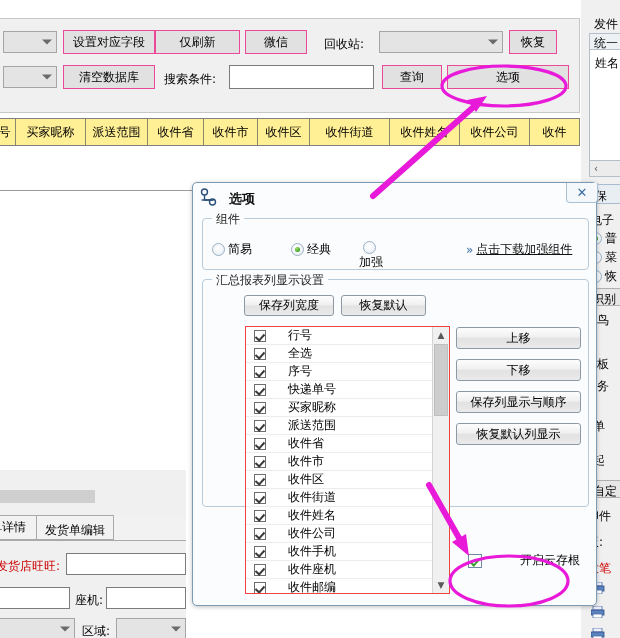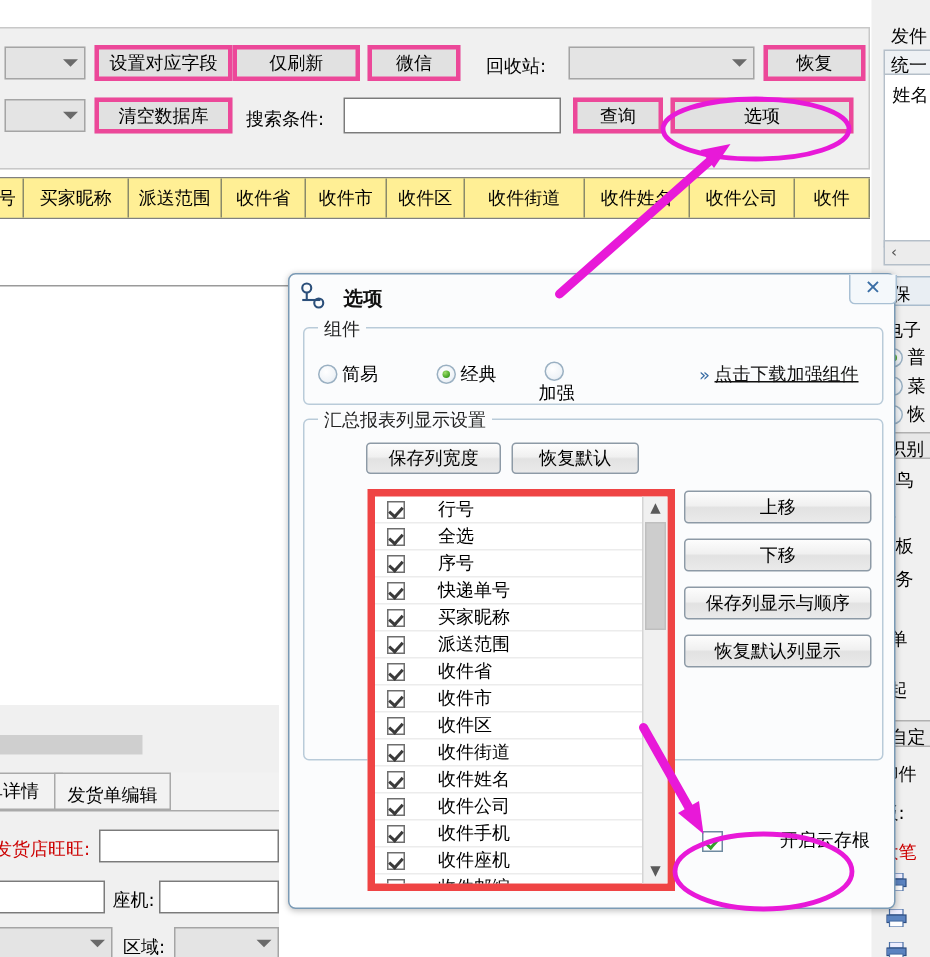--- a/index.html
+++ b/index.html
@@ -20,21 +20,21 @@
     border: 1px solid #9a9a9a;
     box-sizing: border-box;
     display: flex; align-items: center; justify-content: center;
     font-size: 12px;
     color: #000;
     white-space: nowrap;
     cursor: default;
   }
   .btn.flat {
     background: #e1e1e1;
-    border: 3px solid #ec4899;
+    border: 1px solid #ec4899;
   }
   .btn.rounded {
     border-radius: 3px;
     background: linear-gradient(to bottom, #fdfdfd 0%, #f0f0f0 45%, #e2e2e2 52%, #eaeaea 100%);
     border: 1px solid #8d9aa6;
   }
   .combo {
     position: absolute;
     background: #e4e4e4;
     border: 1px solid #a5a5a5;
@@ -183,21 +183,21 @@
     position: absolute; font-size: 12px; color: #111; white-space: nowrap;
     display: flex; align-items: center;
   }
   .linklike .chev { color: #3a6ea5; margin-right: 3px; font-size: 12px; }
   .linklike .txt { text-decoration: underline; text-align: right; }
 
   
   #listbox {
     position: absolute;
     background: #ffffff;
-    border: 5px solid #ef4444;
+    border: 1px solid #ef4444;
     box-sizing: border-box;
     overflow: hidden;
   }
   #listinner { position: absolute; left: 0; top: 0; right: 17px; bottom: 0; overflow: hidden; }
   .litem {
     position: relative;
     height: 18px;
     display: flex; align-items: center;
     border-bottom: 1px solid #ececec;
     box-sizing: border-box;
@@ -290,21 +290,21 @@
     <div class="btn flat" style="left:250px; top:11px; width:62px; height:24px;">
       <span>微信</span>
     </div>
 
     <div class="lbl" style="left:329px; top:17px;">回收站:</div>
 
     <div class="combo" style="left:384px; top:12px; width:124px; height:22px;">
       <span class="arrow"></span>
     </div>
 
-    <div class="btn flat" style="left:514px; top:11px; width:68px; height:24px;">
+    <div class="btn flat" style="left:514px; top:11px; width:48px; height:24px;">
       <span>恢复</span>
     </div>
 
     <div class="combo" style="left:8px; top:47px; width:54px; height:22px;">
       <span class="arrow"></span>
     </div>
 
     <div class="btn flat" style="left:68px; top:46px; width:92px; height:24px;">
       <span>清空数据库</span>
     </div>

